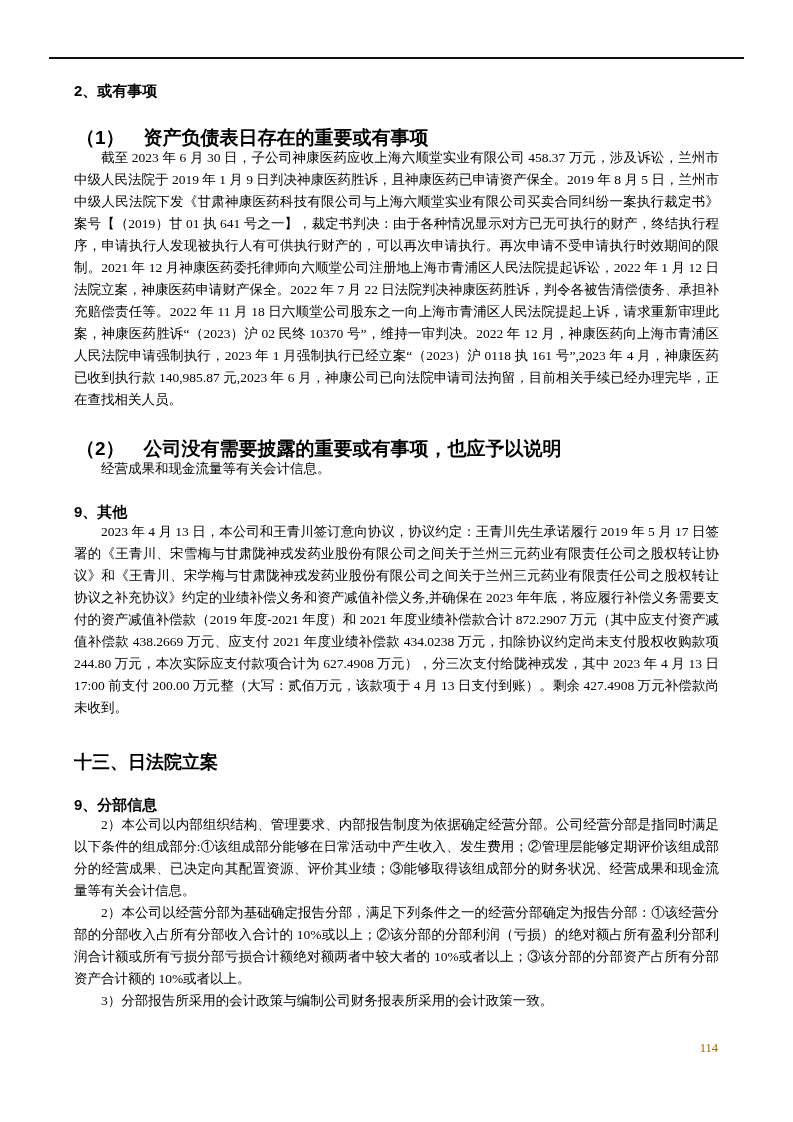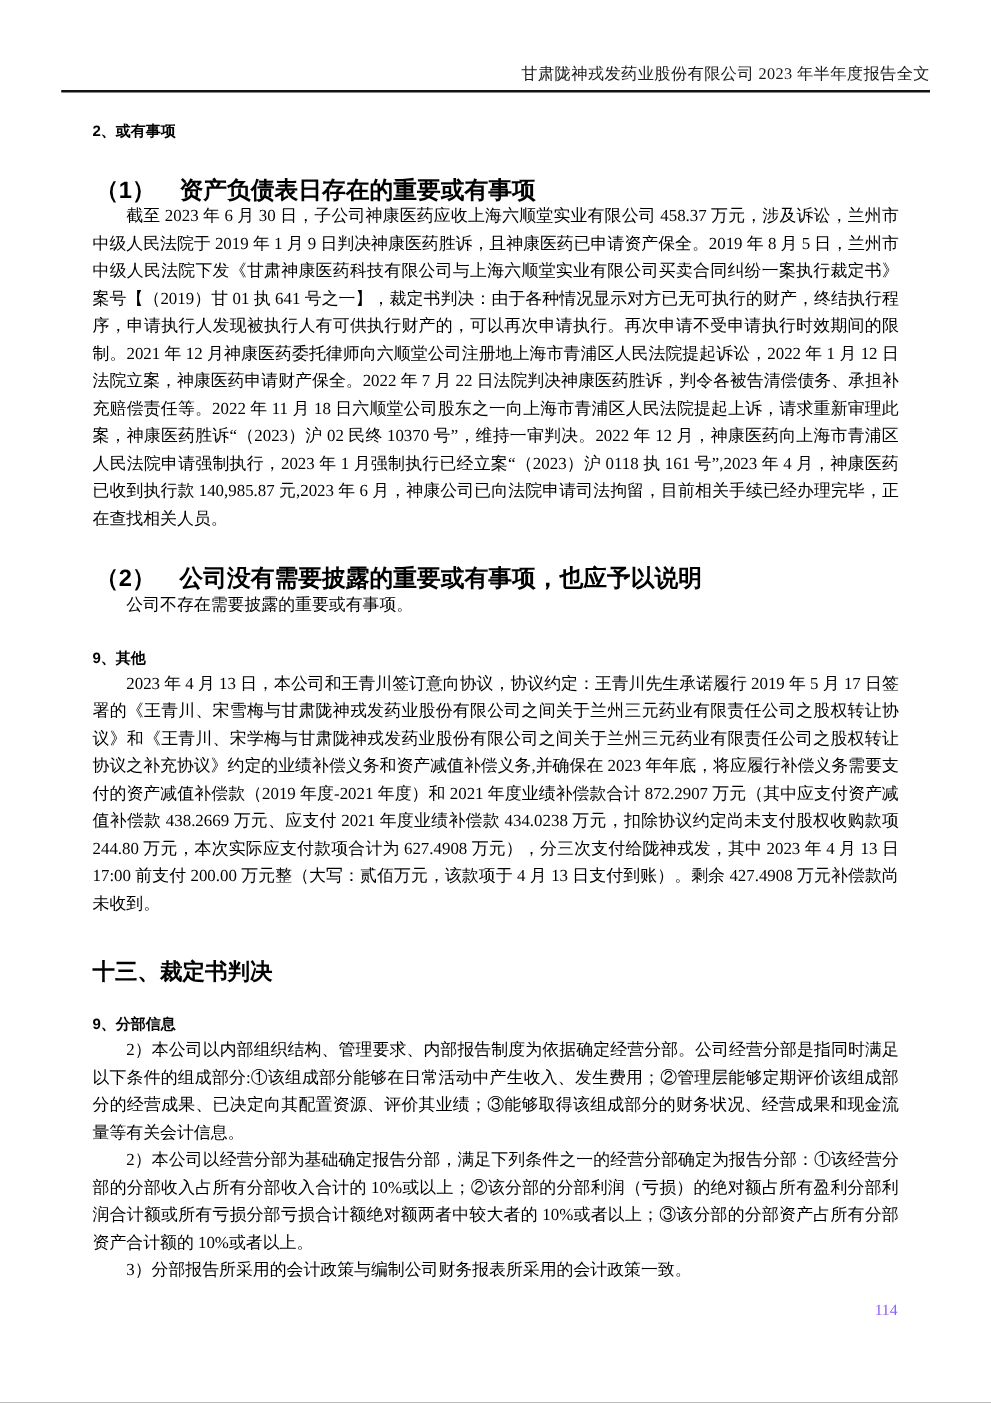--- a/index.html
+++ b/index.html
@@ -32,21 +32,21 @@
     margin: 6px 49px 0 49px;
     border-top: 2px solid #111;
     height: 0;
   }
   .content {
     padding: 0 74px;
   }
   .h-sec {
     font-family: "Liberation Sans", "DejaVu Sans", sans-serif;
     font-weight: bold;
-    font-size: 12px;
+    font-size: 15px;
     line-height: 19px;
     margin: 22px 0 0 0;
   }
   .h-sub {
     font-family: "Liberation Sans", "DejaVu Sans", sans-serif;
     font-weight: bold;
     font-size: 19px;
     line-height: 18px;
     margin: 29px 0 0 2px;
   }
@@ -67,50 +67,49 @@
   p.body.spaced {
   }
   p.body.single {
     text-align: left;
   }
   .footer-pagenum {
     position: absolute;
     right: 75px;
     bottom: 66px;
     font-size: 12.5px;
-    color: #8b5cf6;
+    color: #a16207;
   }
 </style>
 </head>
 <body>
 
 <div class="page">
 
   <div class="doc-header">
-    <div class="doc-header-title">甘肃陇神戎发药业股份有限公司 2023 年半年度报告全文</div>
     <div class="doc-header-rule"></div>
   </div>
 
   <div class="content">
 
     <div class="h-sec">2、或有事项</div>
 
     <div class="h-sub">（1）　资产负债表日存在的重要或有事项</div>
 
     <p class="body spaced">截至 2023 年 6 月 30 日，子公司神康医药应收上海六顺堂实业有限公司 458.37 万元，涉及诉讼，兰州市中级人民法院于 2019 年 1 月 9 日判决神康医药胜诉，且神康医药已申请资产保全。2019 年 8 月 5 日，兰州市中级人民法院下发《甘肃神康医药科技有限公司与上海六顺堂实业有限公司买卖合同纠纷一案执行裁定书》案号【（2019）甘 01 执 641 号之一】，裁定书判决：由于各种情况显示对方已无可执行的财产，终结执行程序，申请执行人发现被执行人有可供执行财产的，可以再次申请执行。再次申请不受申请执行时效期间的限制。2021 年 12 月神康医药委托律师向六顺堂公司注册地上海市青浦区人民法院提起诉讼，2022 年 1 月 12 日法院立案，神康医药申请财产保全。2022 年 7 月 22 日法院判决神康医药胜诉，判令各被告清偿债务、承担补充赔偿责任等。2022 年 11 月 18 日六顺堂公司股东之一向上海市青浦区人民法院提起上诉，请求重新审理此案，神康医药胜诉“（2023）沪 02 民终 10370 号”，维持一审判决。2022 年 12 月，神康医药向上海市青浦区人民法院申请强制执行，2023 年 1 月强制执行已经立案“（2023）沪 0118 执 161 号”,2023 年 4 月，神康医药已收到执行款 140,985.87 元,2023 年 6 月，神康公司已向法院申请司法拘留，目前相关手续已经办理完毕，正在查找相关人员。</p>
 
     <div class="h-sub">（2）　公司没有需要披露的重要或有事项，也应予以说明</div>
 
-    <p class="body spaced single">公司不存在需要披露的重要或有事项。</p>
+    <p class="body spaced single">经营成果和现金流量等有关会计信息。</p>
 
     <div class="h-sec">9、其他</div>
 
     <p class="body spaced">2023 年 4 月 13 日，本公司和王青川签订意向协议，协议约定：王青川先生承诺履行 2019 年 5 月 17 日签署的《王青川、宋雪梅与甘肃陇神戎发药业股份有限公司之间关于兰州三元药业有限责任公司之股权转让协议》和《王青川、宋学梅与甘肃陇神戎发药业股份有限公司之间关于兰州三元药业有限责任公司之股权转让协议之补充协议》约定的业绩补偿义务和资产减值补偿义务,并确保在 2023 年年底，将应履行补偿义务需要支付的资产减值补偿款（2019 年度-2021 年度）和 2021 年度业绩补偿款合计 872.2907 万元（其中应支付资产减值补偿款 438.2669 万元、应支付 2021 年度业绩补偿款 434.0238 万元，扣除协议约定尚未支付股权收购款项 244.80 万元，本次实际应支付款项合计为 627.4908 万元），分三次支付给陇神戎发，其中 2023 年 4 月 13 日 17:00 前支付 200.00 万元整（大写：贰佰万元，该款项于 4 月 13 日支付到账）。剩余 427.4908 万元补偿款尚未收到。</p>
 
-    <div class="h-big">十三、裁定书判决</div>
+    <div class="h-big">十三、日法院立案</div>
 
     <div class="h-sec">9、分部信息</div>
 
 
     <div>
       <p class="body spaced">2）本公司以内部组织结构、管理要求、内部报告制度为依据确定经营分部。公司经营分部是指同时满足以下条件的组成部分:①该组成部分能够在日常活动中产生收入、发生费用；②管理层能够定期评价该组成部分的经营成果、已决定向其配置资源、评价其业绩；③能够取得该组成部分的财务状况、经营成果和现金流量等有关会计信息。</p>
       <p class="body">2）本公司以经营分部为基础确定报告分部，满足下列条件之一的经营分部确定为报告分部：①该经营分部的分部收入占所有分部收入合计的 10%或以上；②该分部的分部利润（亏损）的绝对额占所有盈利分部利润合计额或所有亏损分部亏损合计额绝对额两者中较大者的 10%或者以上；③该分部的分部资产占所有分部资产合计额的 10%或者以上。</p>
       <p class="body">3）分部报告所采用的会计政策与编制公司财务报表所采用的会计政策一致。</p>
 
     </div>

